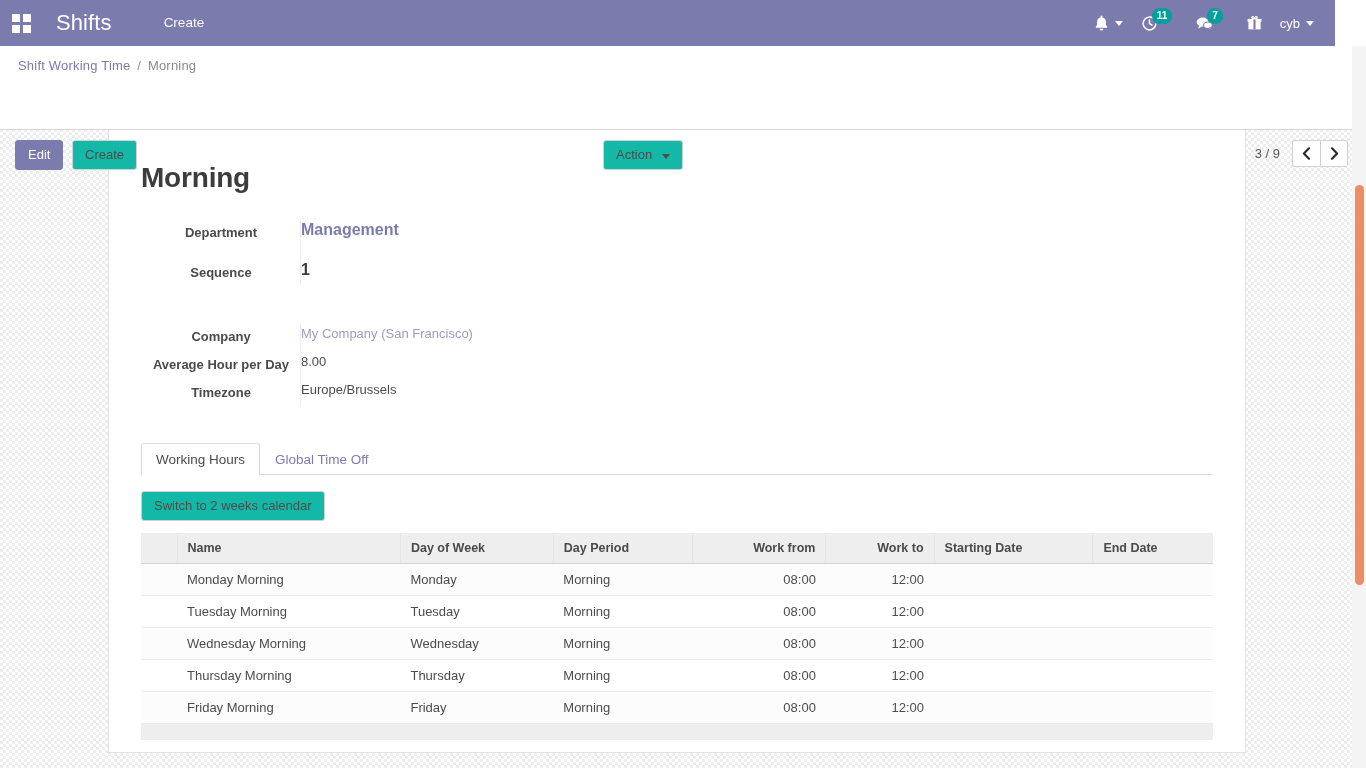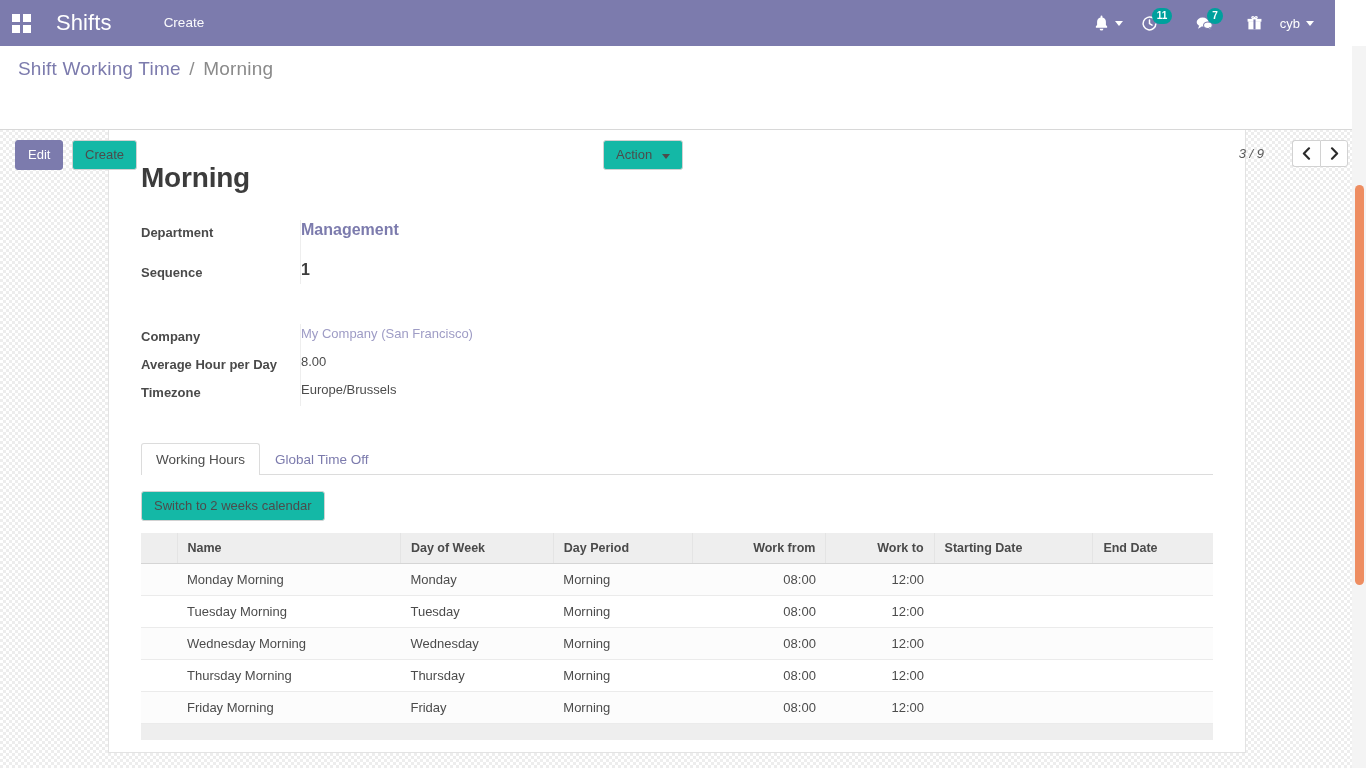--- a/index.html
+++ b/index.html
@@ -78,21 +78,21 @@
   }
   .uname { color: #fff; font-size: 13.5px; }
 
   
   .cp {
     position: absolute; left: 0; top: 46px; width: 1366px; height: 84px;
     background: #fff; border-bottom: 1px solid #d8d8d8; z-index: 20;
   }
   .breadcrumb {
     position: absolute; left: 18px; top: 12px;
-    font-size: 19px; letter-spacing: .2px;
+    font-size: 13px; letter-spacing: .2px;
   }
   .breadcrumb .bc-link { color: #7c7bad; cursor: pointer; }
   .breadcrumb .bc-sep  { color: #8f8f8f; margin: 0 3px; }
   .breadcrumb .bc-cur  { color: #8a8a8a; }
 
   .btn {
     font-family: "Liberation Sans", sans-serif; font-size: 13px;
     border-radius: 3px; padding: 5px 12px; cursor: pointer; line-height: 18px;
     display: inline-block; vertical-align: middle;
   }
@@ -101,21 +101,21 @@
 
   .cp-left { position: absolute; left: 15px; top: 94px; }
   .cp-left .btn { margin-right: 5px; }
 
   .cp-action { position: absolute; left: 603px; top: 94px; }
 
   .pager {
     position: absolute; right: 18px; top: 94px;
     display: flex; align-items: center;
   }
-  .pager-count { font-size: 13px; color: #5a5a5a; margin-right: 28px; font-style: italic; }
+  .pager-count { font-size: 13px; color: #5a5a5a; margin-right: 12px; }
   .pager-btns { display: flex; }
   .pager-btn {
     width: 28px; height: 27px; border: 1px solid #d2d2d2; background: #fff;
     display: flex; align-items: center; justify-content: center; cursor: pointer;
     color: #3b3b3b; font-size: 14px;
   }
   .pager-btn:first-child { border-radius: 3px 0 0 3px; border-right: none; }
   .pager-btn:last-child  { border-radius: 0 3px 3px 0; }
 
   
@@ -127,21 +127,21 @@
   }
   .sheet-inner { padding: 22px 32px 0 32px; }
 
   .rec-title {
     font-size: 28px; font-weight: bold; color: #3c3c3c;
     margin: 10px 0 26px 0; letter-spacing: -.2px;
   }
   .frow { display: flex; align-items: flex-start; margin-bottom: 18px; }
   .flabel {
     width: 160px; font-weight: bold; color: #4a4a4a; font-size: 13px;
-    padding-top: 3px; line-height: 19px; flex: 0 0 160px;
+    padding-top: 3px; line-height: 19px; flex: 0 0 160px; text-align: center;
   }
   .fval { padding-left: 0; font-size: 13px; color: #4c4c4c; line-height: 19px; }
   .fval.big { font-size: 16px; font-weight: bold; color: #3c3c3c; }
   .fval a.link-strong { color: #7c7bad; font-weight: bold; font-size: 16px; text-decoration: none; cursor: pointer; }
   .fval a.link-soft   { color: #9e9cc5; text-decoration: none; cursor: pointer; font-size: 13px; }
   .grp-a { position: relative; margin-bottom: 42px; }
   .grp-a .vline { position: absolute; left: 159px; top: 0; width: 1px; height: 64px; background: #eeeeee; }
   .grp-b { position: relative; }
   .grp-b .vline { position: absolute; left: 159px; top: 0; width: 1px; height: 82px; background: #eeeeee; }
   .grp-b .frow { margin-bottom: 6px; }

